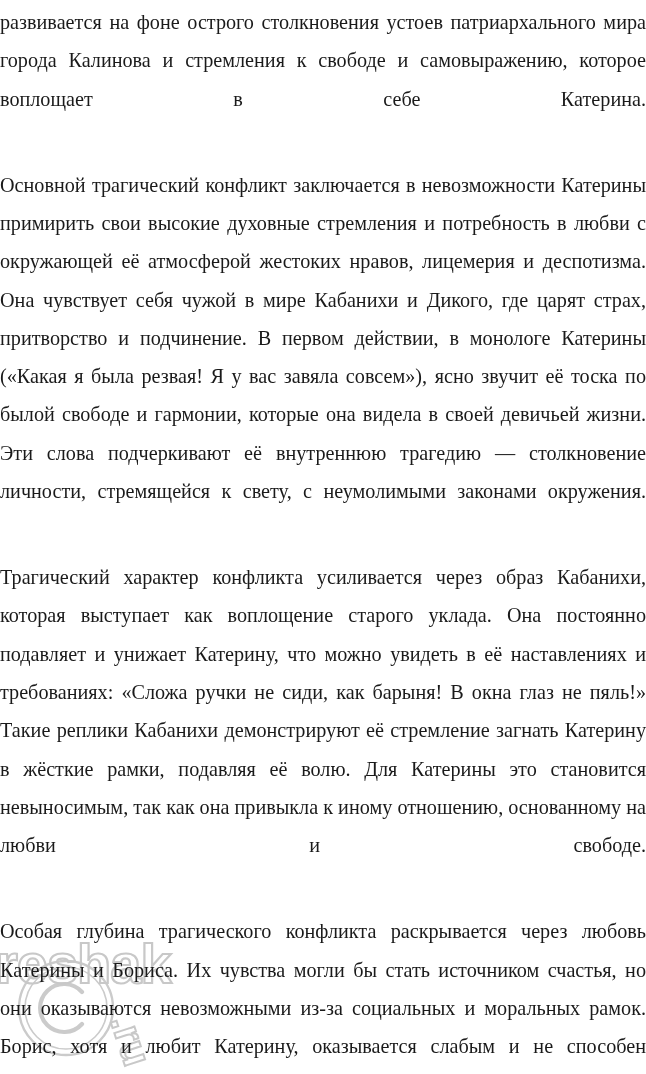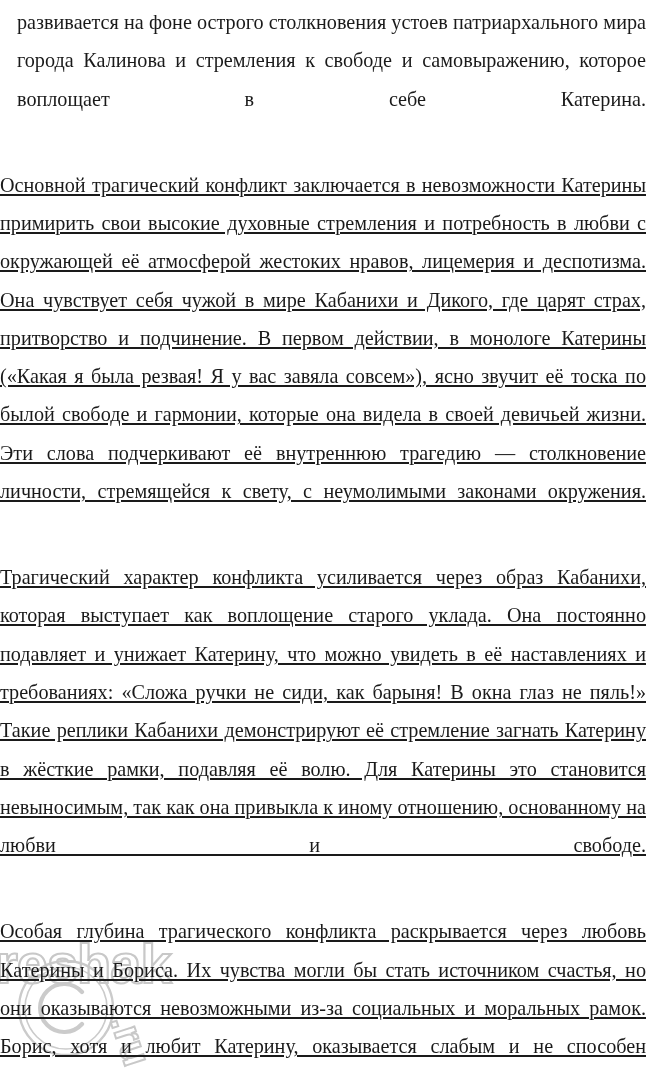--- a/index.html
+++ b/index.html
@@ -54,31 +54,31 @@
     font-size: 20.2px;
     line-height: 38.3px;
     text-align: justify;
     text-justify: inter-word;
     -webkit-hyphens: none;
     hyphens: none;
     word-spacing: 0px;
   }
 
   
-  p.para + p.para { margin-top: 9.5px; text-decoration: underline; }
+  p.para + p.para { margin-top: 9.5px; }
 
   
   p.para::after {
     content: "";
     display: inline-block;
     width: 100%;
   }
 
   
-  #p0 { margin-top: 3px; padding-left: 17px; }
+  #p0 { margin-top: 3px; }
 </style>
 </head>
 <body>
 
 <div id="page">
 
   <div id="watermark">
     <svg width="230" height="180" viewBox="0 0 230 180" xmlns="http://www.w3.org/2000/svg">
 
       <g>

